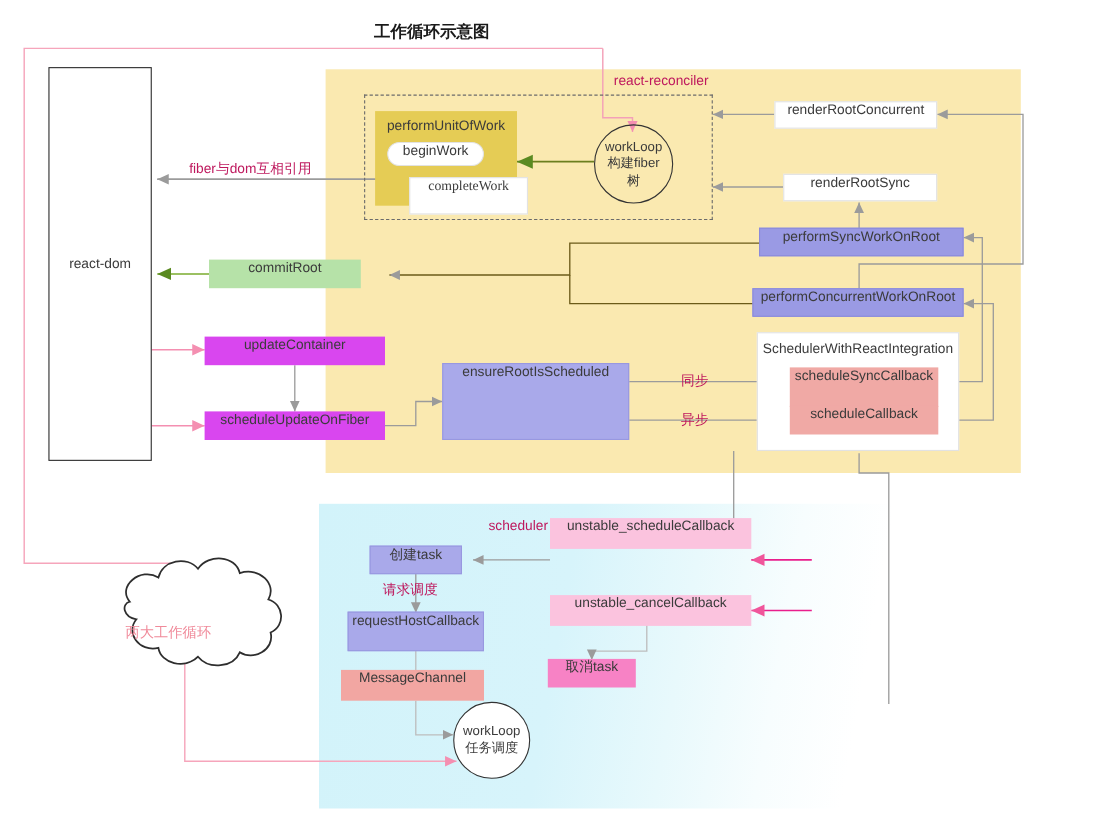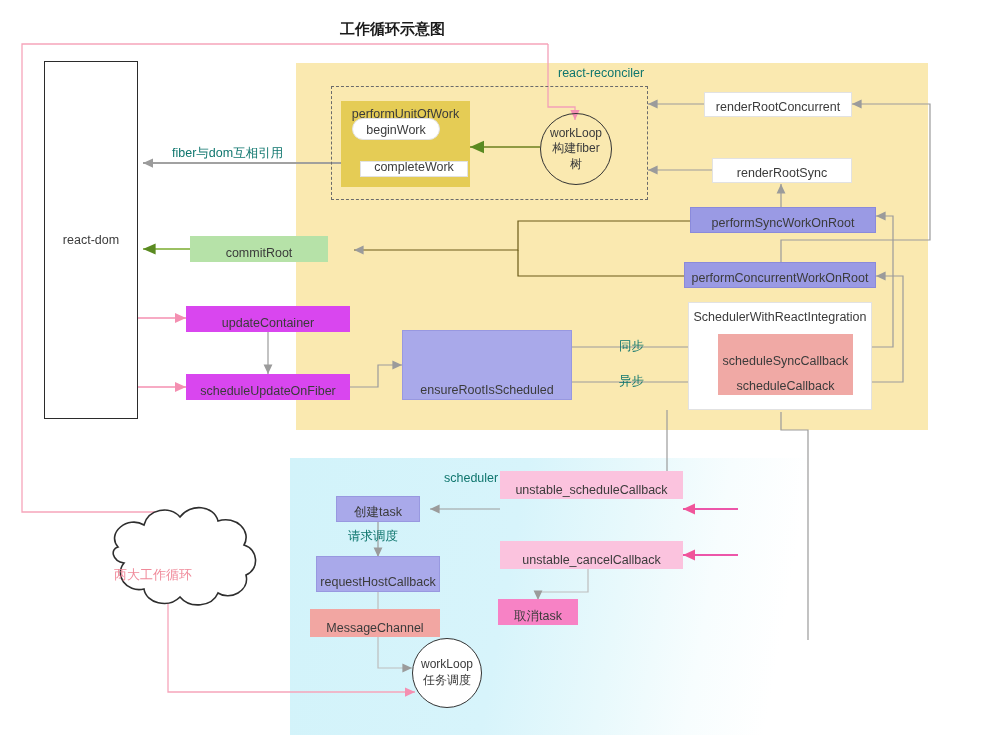--- a/index.html
+++ b/index.html
@@ -2,36 +2,36 @@
 <html><head>
 <meta charset="utf-8">
 <style>
   html,body{margin:0;padding:0;background:#ffffff;}
   body{font-family:"Liberation Sans","DejaVu Sans",sans-serif;}
   #stage{position:relative;width:1007px;height:750px;background:#fff;overflow:hidden;}
   .panel{position:absolute;}
   #reconciler-panel{left:296px;top:63px;width:632px;height:367px;background:#fae9b0;}
   #scheduler-panel{left:290px;top:458px;width:520px;height:277px;
       background:linear-gradient(100deg,#d2f3fa 0%,#d7f4fb 42%,#e8f9fc 62%,#f7fdfe 78%,#ffffff 92%);}
-  .boxwrap{position:absolute;box-sizing:border-box;display:flex;align-items:flex-end;justify-content:center;
+  .boxwrap{position:absolute;box-sizing:border-box;display:flex;align-items:flex-start;justify-content:center;
       text-align:center;font-size:12.5px;color:#3b3b3b;line-height:1.25;}
   .dashbox{position:absolute;box-sizing:border-box;border:1.4px dashed #6b6b6b;}
   .whitebox{background:#ffffff;border:1px solid #e2e2e2;}
   .purple{background:#9a9ae4;border:1px solid #8a8adb;}
   .purple2{background:#a9a9ea;border:1px solid #9898e0;}
   .pink{background:#d946ef;}
   .pinklight{background:#fbc3de;}
   .pinkdeep{background:#f782c5;}
   .salmon{background:#f0a9a5;}
   .salmon2{background:#f2a6a2;}
   .green{background:#b6e2a8;}
   .darkyellow{background:#e5cc55;}
   .circle{position:absolute;border-radius:50%;border:1.6px solid #333;background:transparent;
       display:flex;align-items:center;justify-content:center;text-align:center;font-size:12px;color:#3b3b3b;line-height:1.3;}
-  .label{position:absolute;font-size:12.5px;color:#0f766e;white-space:nowrap;}
+  .label{position:absolute;font-size:12.5px;color:#be185d;white-space:nowrap;}
   #page-title{position:absolute;left:340px;top:20px;font-size:15px;font-weight:bold;color:#1a1a1a;}
   #reactdom-box{position:absolute;left:44px;top:61px;width:92px;height:356px;background:#fff;border:1.6px solid #2b2b2b;
       display:flex;align-items:center;justify-content:center;font-size:12.5px;color:#3b3b3b;}
   svg.edges{position:absolute;left:0;top:0;width:1007px;height:750px;pointer-events:none;}
   .cloudtxt{position:absolute;left:88px;top:566px;width:130px;text-align:center;font-size:13px;color:#f08a9a;}
 </style>
 </head>
 <body>
 
 <div id="stage">
@@ -133,24 +133,24 @@
     <span>react-dom</span>
   </div>
 
   <div class="label" style="left:558px;top:66px;">react-reconciler</div>
 
   <div class="dashbox" style="left:331px;top:86px;width:317px;height:114px;"></div>
 
   <div class="boxwrap darkyellow" style="left:341px;top:101px;width:129px;height:86px;align-items:flex-start;padding-top:6px;">
     <span>performUnitOfWork</span>
   </div>
-  <div class="boxwrap whitebox" style="left:352px;top:118px;width:88px;height:22px;border-radius:11px;">
+  <div class="boxwrap whitebox" style="left:352px;top:129px;width:88px;height:22px;border-radius:11px;">
     <span>beginWork</span>
   </div>
-  <div class="boxwrap whitebox" style="left:360px;top:161px;width:108px;height:16px;">
+  <div class="boxwrap whitebox" style="left:372px;top:161px;width:108px;height:34px;font-family:Liberation Serif, serif;">
     <span>completeWork</span>
   </div>
 
   <div class="circle" style="left:540px;top:113px;width:70px;height:70px;">
     <div>
       <div>workLoop</div>
       <div>构建fiber</div>
       <div>树</div>
     </div>
   </div>

